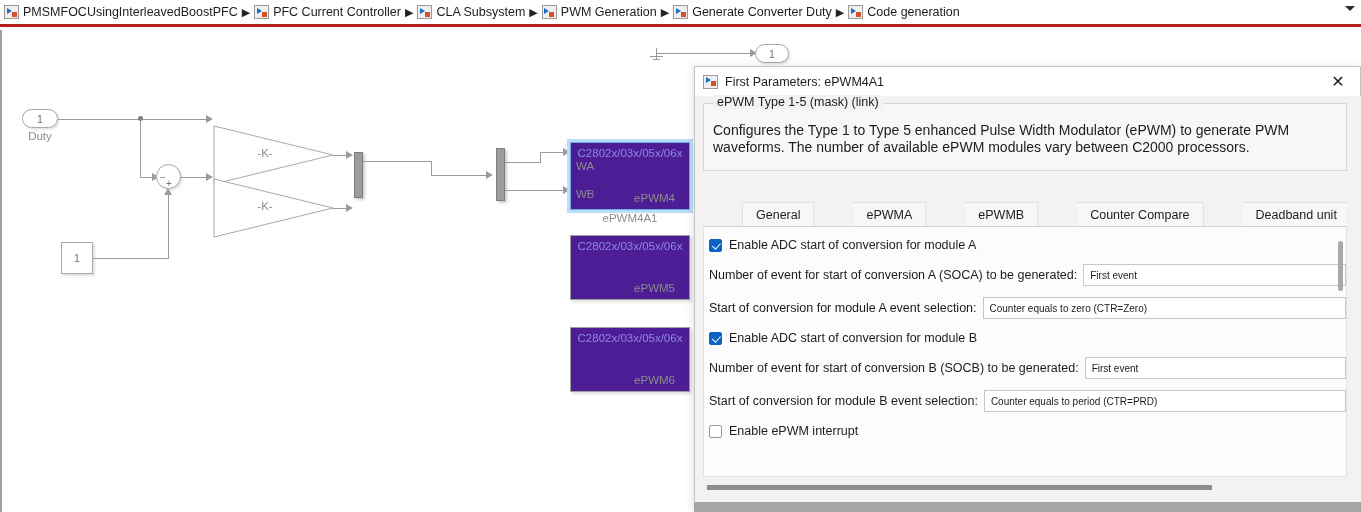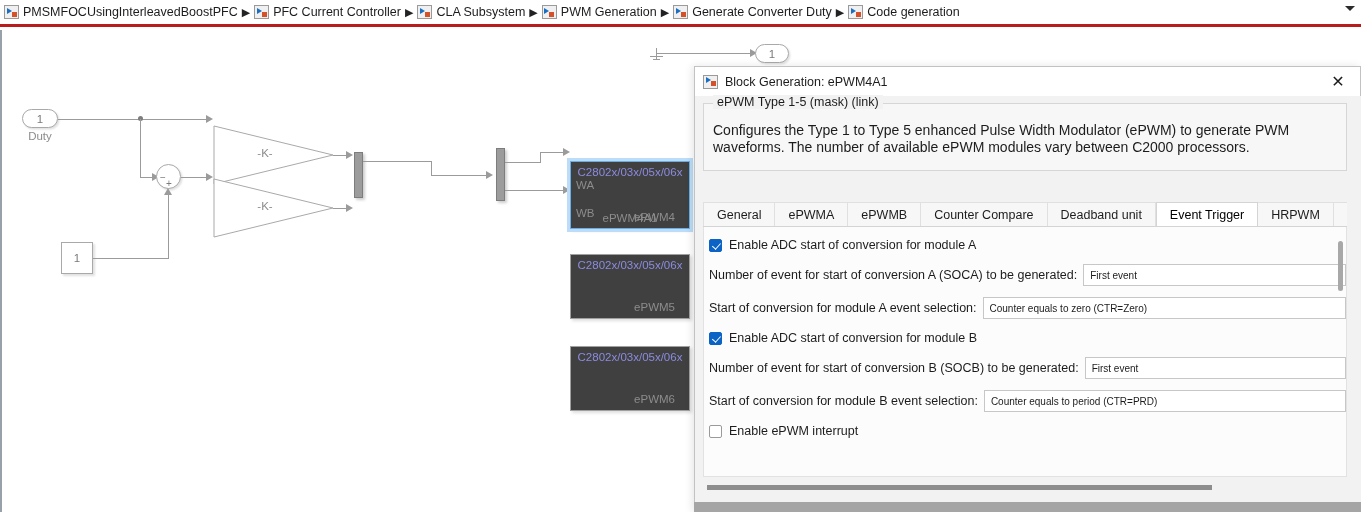--- a/index.html
+++ b/index.html
@@ -118,23 +118,22 @@
   }
   
   .mux-blk {
     background: #9c9c9c;
     border: 1px solid #7d7d7d;
     box-shadow: 2px 2px 3px rgba(0,0,0,0.2);
   }
   
   .epwm-blk {
     border: 1px solid #a0a0a0;
-    background: #404040;
+    background: #4c1d95;
     box-shadow: 2px 2px 3px rgba(0,0,0,0.13);
-    margin-top: 19px;
   }
   .epwm-blk.selected {
     border: 1px solid #6aaee8;
     outline: 3px solid #bcdcf7;
   }
   .epwm-top {
     position: absolute; top: 4px; left: 0; width: 100%;
     text-align: center;
     font-size: 11.5px; color: #8b8be0;
     white-space: nowrap;
@@ -232,20 +231,21 @@
     height: 25px;
     padding: 0 13px;
     display: flex; align-items: center;
     font-size: 12.5px; color: #1c1c1c;
     background: #f7f7f7;
     border: 1px solid #e0e0e0;
     border-bottom: none;
     border-left: none;
     white-space: nowrap;
     cursor: pointer;
+    margin-left: 39px;
   }
   .tab:first-child { border-left: 1px solid #e0e0e0; }
   .tab.active {
     background: #ffffff;
     color: #000;
     border-top: 1px solid #d4d4d4;
     border-left: 1px solid #d4d4d4;
     border-right: 1px solid #d4d4d4;
   }
 
@@ -484,21 +484,21 @@
     <span class="epwm-top">C2802x/03x/05x/06x</span>
     <span class="epwm-name">ePWM6</span>
   </div>
 
 </div>
 
 <div id="dialog">
 
   <div id="dialog-titlebar">
     <span class="sl-icon"></span>
-    <span id="dialog-title">Block Generation: ePWM4A1</span>
+    <span id="dialog-title">First Parameters: ePWM4A1</span>
     <span id="dialog-close">✕</span>
   </div>
 
   <div id="dialog-body">
 
     <div id="mask-group">
       <span id="mask-legend">ePWM Type 1-5 (mask) (link)</span>
       <div id="mask-desc">Configures the Type 1 to Type 5 enhanced Pulse Width Modulator (ePWM) to generate PWM waveforms. The number of available ePWM modules vary between C2000 processors.</div>
     </div>
 

